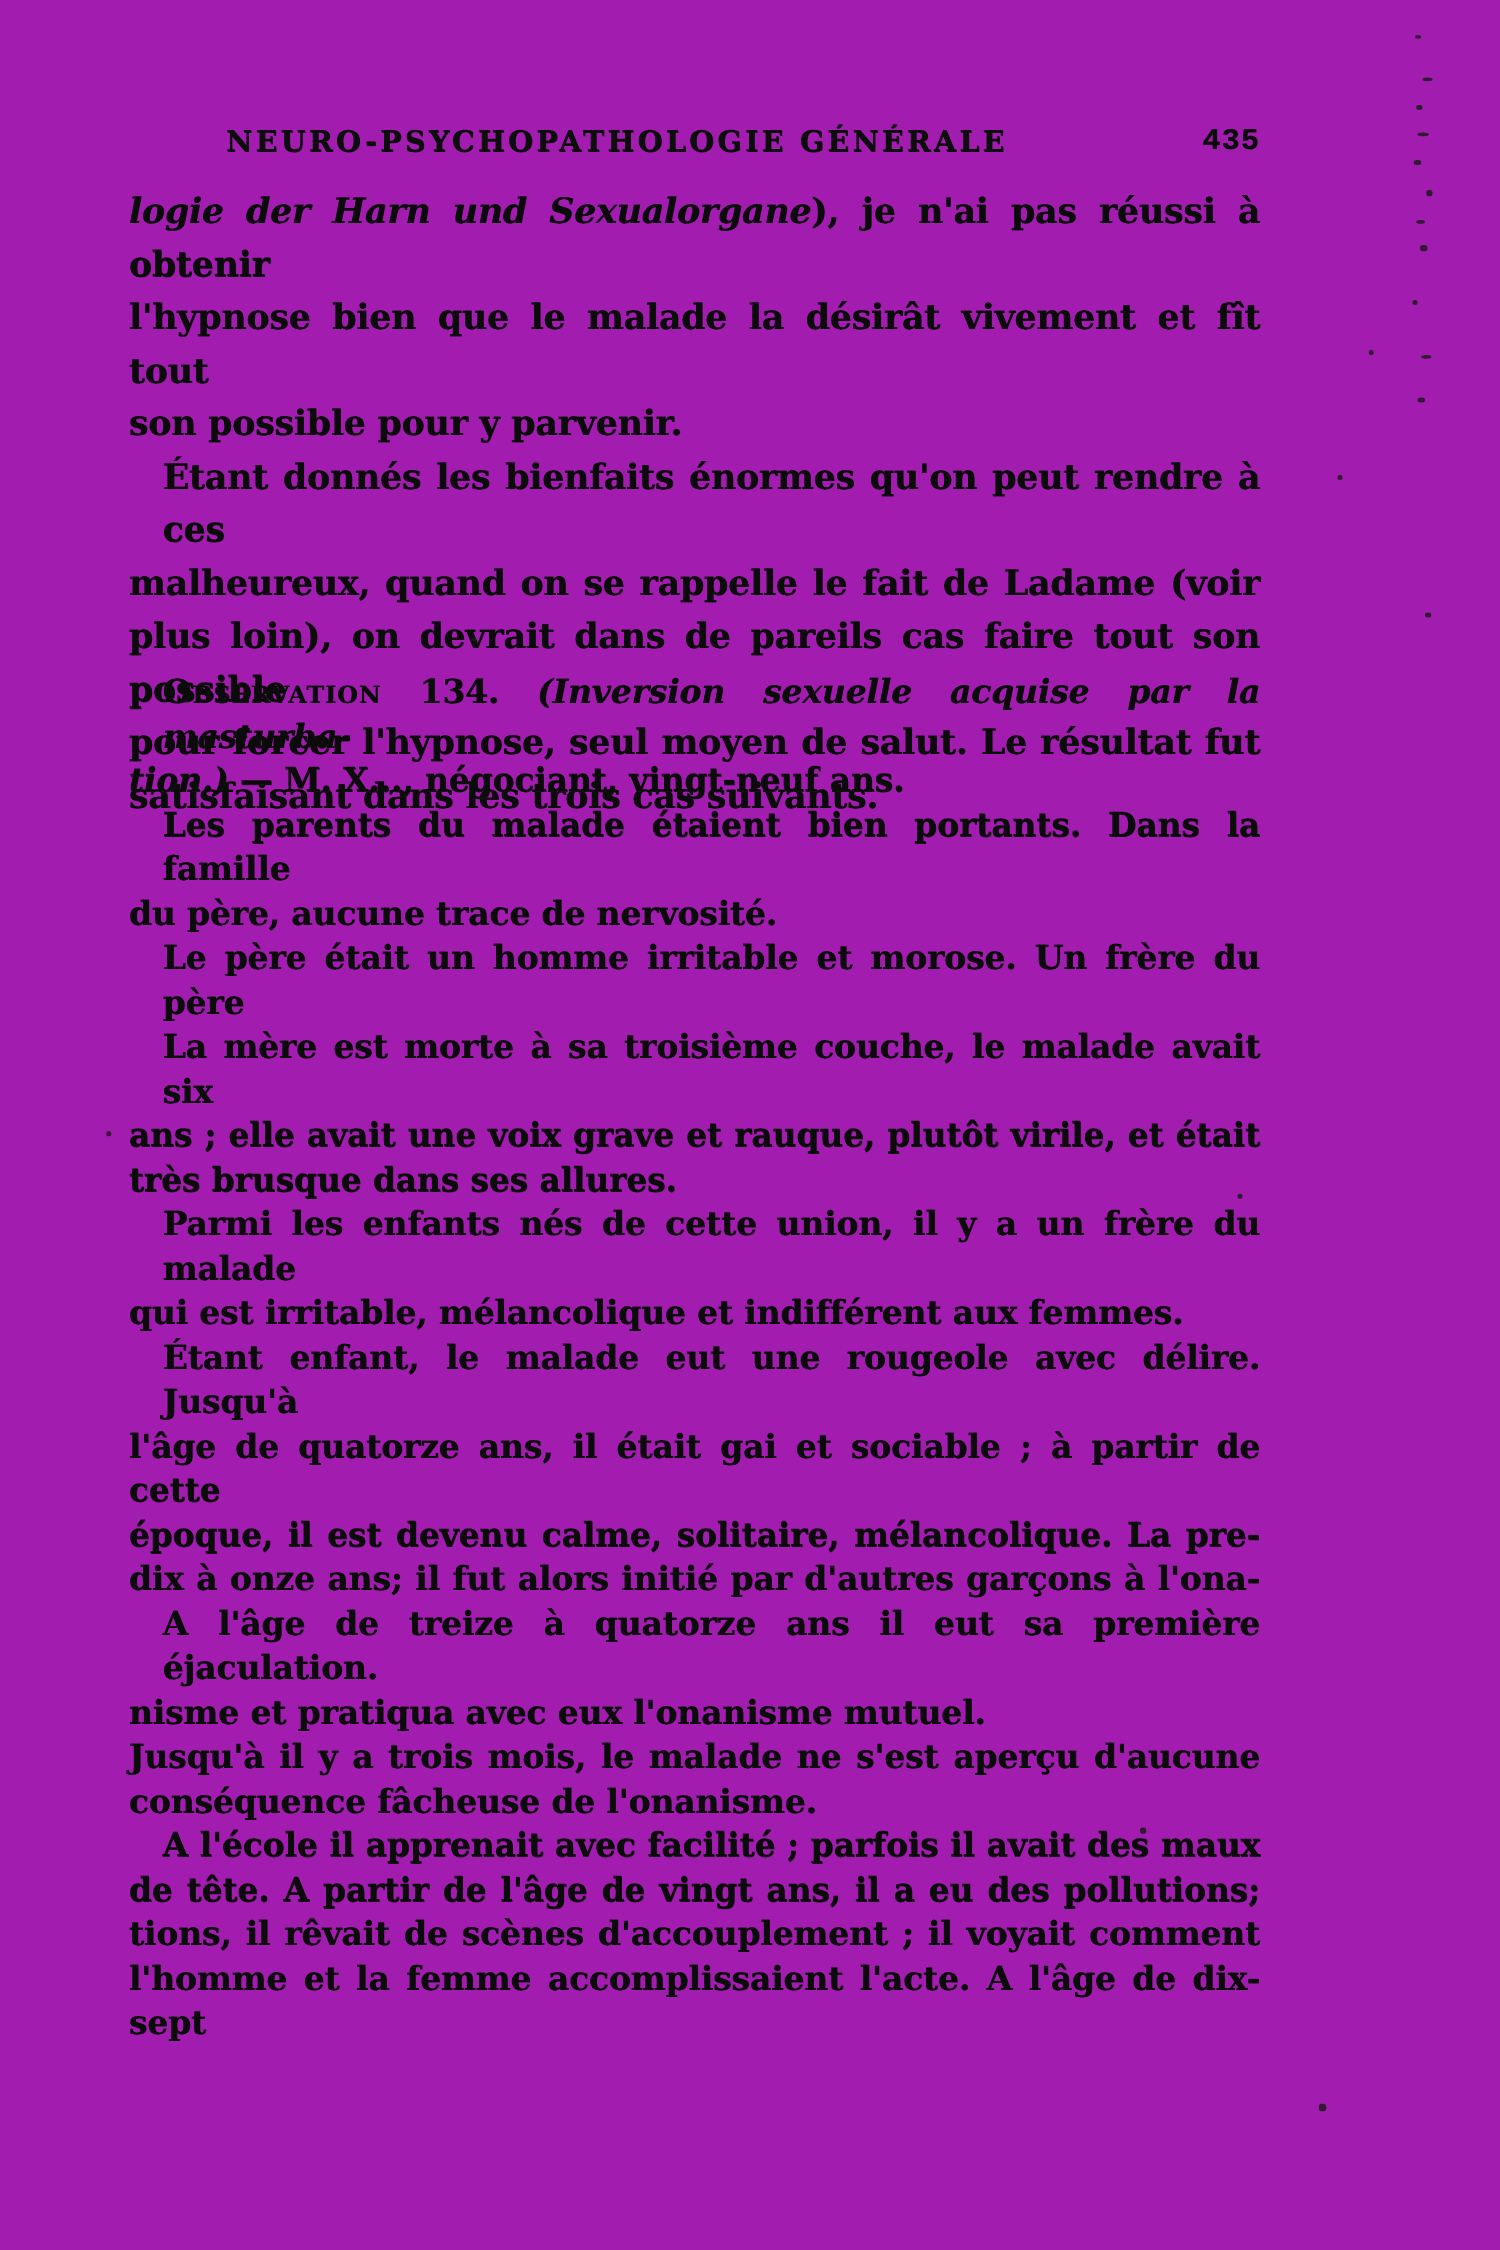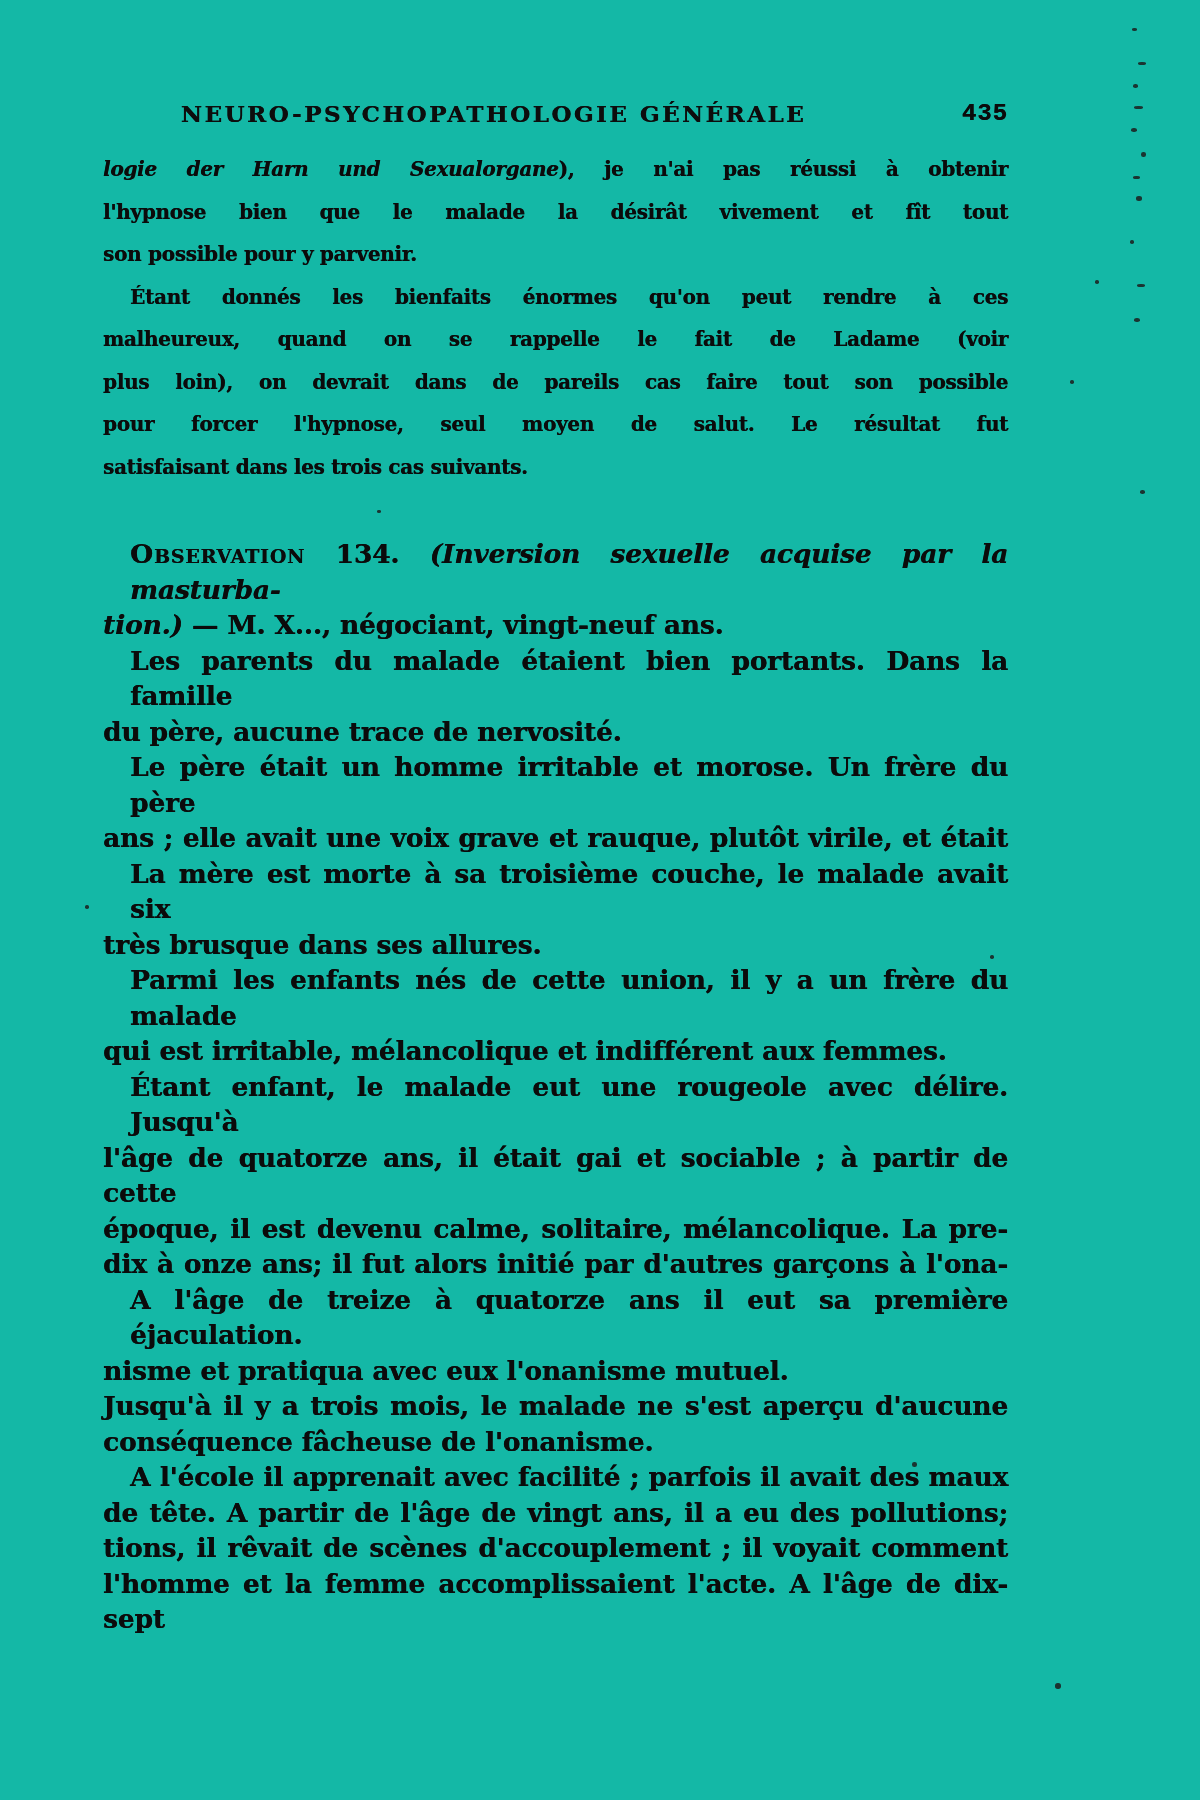--- a/index.html
+++ b/index.html
@@ -4,21 +4,21 @@
 <style>
   html, body {
     margin: 0;
     padding: 0;
     background: #ffffff;
   }
   #page {
     position: relative;
     width: 1200px;
     height: 1800px;
-    background: #14b8a6;
+    background: #a21caf;
     overflow: hidden;
     font-family: "DejaVu Serif", serif;
     color: #0b0b0b;
   }
   
   .header {
     position: absolute;
     left: 103px;
     top: 100px;
     width: 905px;
@@ -80,38 +80,38 @@
 </style>
 </head>
 <body>
 
 <div id="page">
   <div class="header">
     <div class="title">NEURO-PSYCHOPATHOLOGIE GÉNÉRALE</div>
     <div class="pagenum">435</div>
   </div>
   <div id="text-body">
-      <div class="block" style="top: 148px; font-size: 20px; line-height: 42.5px; letter-spacing: -0.3px;">
+      <div class="block" style="top: 148px; font-size: 28px; line-height: 42.5px; letter-spacing: -0.3px;">
         <div class="line just"><span class="it">logie der Harn und Sexualorgane</span><span>), je n'ai pas réussi à obtenir</span></div>
         <div class="line just"><span>l'hypnose bien que le malade la désirât vivement et fît tout</span></div>
         <div class="line"><span>son possible pour y parvenir.</span></div>
         <div class="line just ind"><span>Étant donnés les bienfaits énormes qu'on peut rendre à ces</span></div>
         <div class="line just"><span>malheureux, quand on se rappelle le fait de Ladame (voir</span></div>
         <div class="line just"><span>plus loin), on devrait dans de pareils cas faire tout son possible</span></div>
         <div class="line just"><span>pour forcer l'hypnose, seul moyen de salut. Le résultat fut</span></div>
         <div class="line"><span>satisfaisant dans les trois cas suivants.</span></div>
       </div>
       <div class="block" style="top: 536px; font-size: 26.5px; line-height: 35.5px; letter-spacing: -0.2px;">
         <div class="line just ind"><span class="sc">Observation</span><span> 134. </span><span class="it">(Inversion sexuelle acquise par la masturba-</span></div>
         <div class="line"><span class="it">tion.)</span><span> — M. X..., négociant, vingt-neuf ans.</span></div>
         <div class="line just ind"><span>Les parents du malade étaient bien portants. Dans la famille</span></div>
         <div class="line"><span>du père, aucune trace de nervosité.</span></div>
         <div class="line just ind"><span>Le père était un homme irritable et morose. Un frère du père</span></div>
+        <div class="line just ind"><span>La mère est morte à sa troisième couche, le malade avait six</span></div>
         <div class="line just"><span>ans ; elle avait une voix grave et rauque, plutôt virile, et était</span></div>
-        <div class="line just ind"><span>La mère est morte à sa troisième couche, le malade avait six</span></div>
         <div class="line"><span>très brusque dans ses allures.</span></div>
         <div class="line just ind"><span>Parmi les enfants nés de cette union, il y a un frère du malade</span></div>
         <div class="line"><span>qui est irritable, mélancolique et indifférent aux femmes.</span></div>
         <div class="line just ind"><span>Étant enfant, le malade eut une rougeole avec délire. Jusqu'à</span></div>
         <div class="line just"><span>l'âge de quatorze ans, il était gai et sociable ; à partir de cette</span></div>
         <div class="line just"><span>époque, il est devenu calme, solitaire, mélancolique. La pre-</span></div>
         <div class="line just"><span>dix à onze ans; il fut alors initié par d'autres garçons à l'ona-</span></div>
         <div class="line just ind"><span>A l'âge de treize à quatorze ans il eut sa première éjaculation.</span></div>
         <div class="line"><span>nisme et pratiqua avec eux l'onanisme mutuel.</span></div>
         <div class="line just"><span>Jusqu'à il y a trois mois, le malade ne s'est aperçu d'aucune</span></div>

